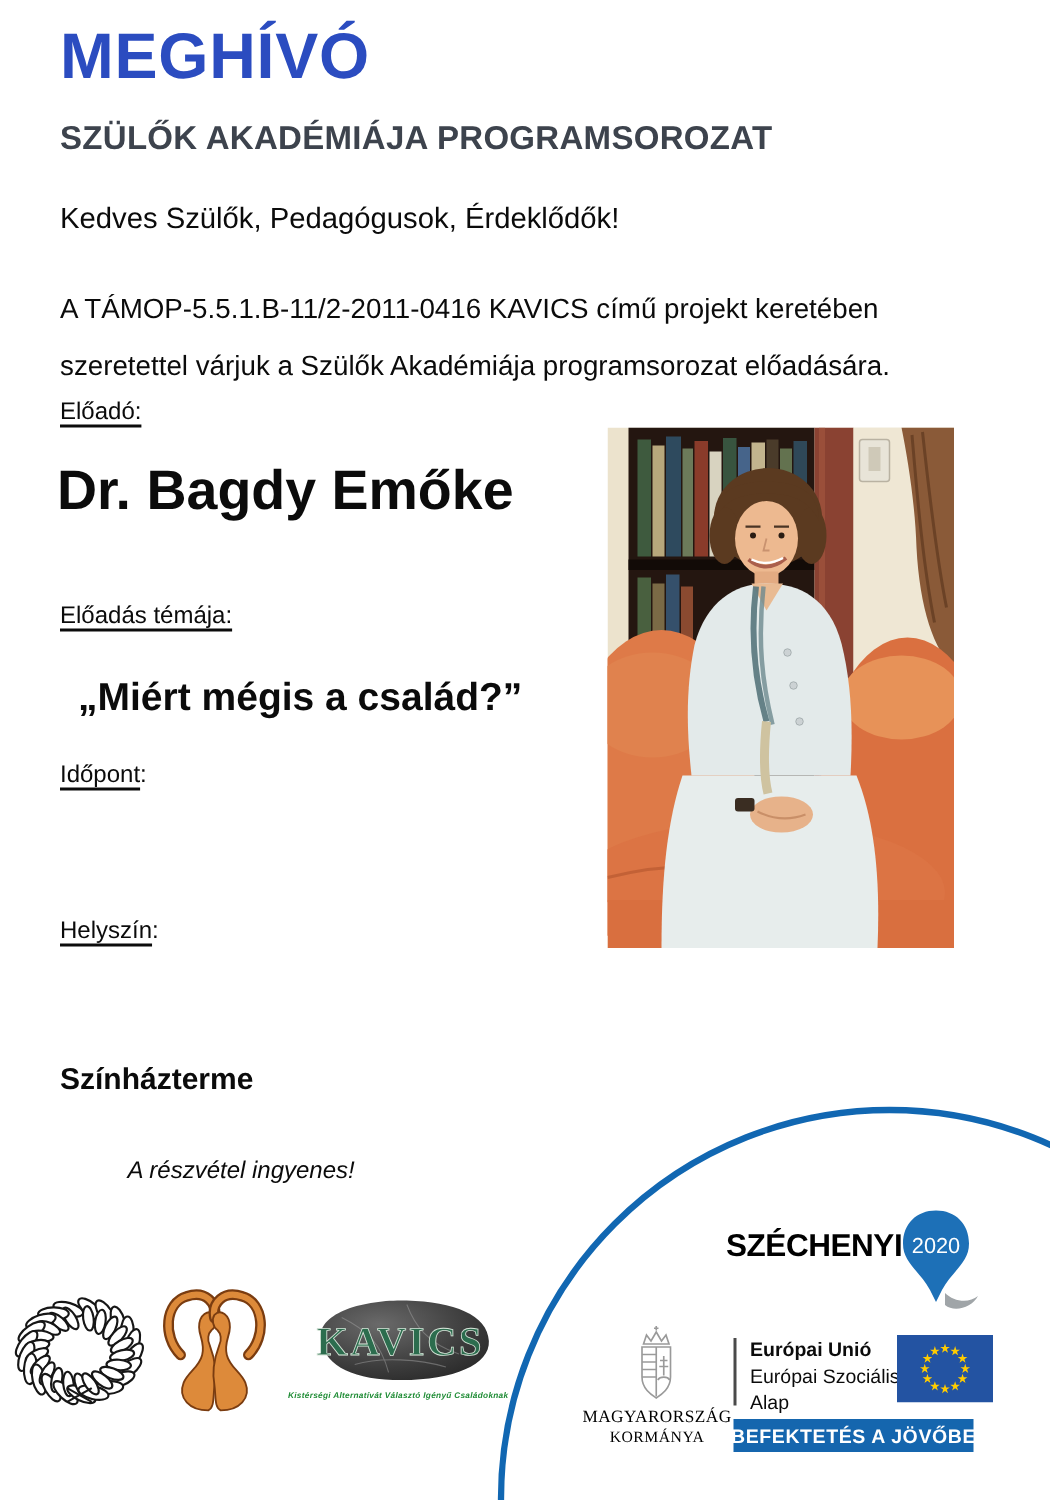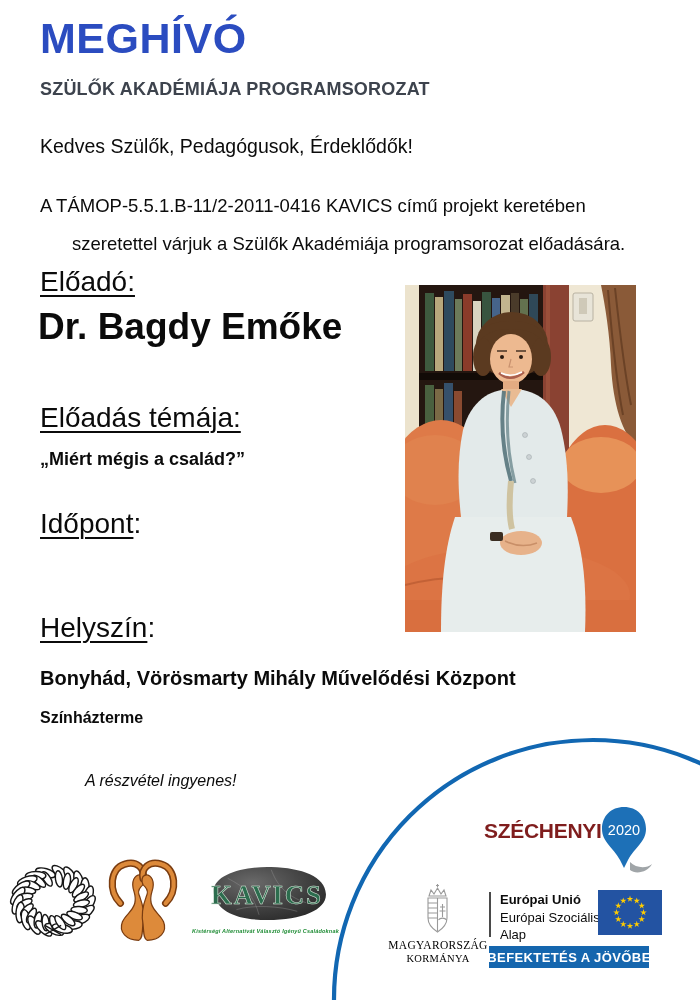--- a/index.html
+++ b/index.html
@@ -2,49 +2,49 @@
 <html lang="hu" style="--title-blue: #2b4cc0; --subtitle-gray: #3d434d; --arc-blue: #1167b2; --pin-blue: #1d70b7; --flag-blue: #2353a2; --star-yellow: #ffcc00; --banner-blue: #1566ae; --kavics-green: #1f8c35; --chair-orange: #dd7a48;"><head>
 <meta charset="utf-8">
 <style>
   html,body{margin:0;padding:0;background:#fff;}
   .page{position:relative;width:700px;height:1000px;background:#fff;overflow:hidden;
         font-family:"Liberation Sans",sans-serif;color:#0b0b0b;}
   .abs{position:absolute;white-space:nowrap;}
   .u{text-decoration:underline;text-underline-offset:4px;text-decoration-thickness:1.6px;}
 
   #title{left:40px;top:14px;font-size:43px;font-weight:bold;color:var(--title-blue,#2b4cc0);letter-spacing:0.5px;}
-  #subtitle{left:40px;top:79px;font-size:18px;font-weight:bold;color:var(--subtitle-gray,#3d434d);letter-spacing:0.2px;}
+  #subtitle{left:40px;top:79px;font-size:22px;font-weight:bold;color:var(--subtitle-gray,#3d434d);letter-spacing:0.2px;}
   #greeting{left:40px;top:135px;font-size:19.5px;}
   #intro1{left:40px;top:195px;font-size:18.5px;}
-  #intro2{left:40px;top:233px;font-size:18.5px;margin-left:32px;}
-  .label{font-size:28px;}
+  #intro2{left:40px;top:233px;font-size:18.5px;}
+  .label{font-size:16px;}
   #label-speaker{left:40px;top:266px;}
   #speaker-name{left:38px;top:306px;font-size:37px;font-weight:bold;}
   #label-topic{left:40px;top:402px;}
-  #topic-value{left:40px;top:449px;font-size:18px;font-weight:bold;}
+  #topic-value{left:52px;top:449px;font-size:26px;font-weight:bold;}
   #label-time{left:40px;top:508px;}
   #time-value{left:46px;top:555px;font-size:22.5px;font-weight:bold;}
   #label-venue{left:40px;top:612px;}
   #venue-line1{left:40px;top:667px;font-size:20px;font-weight:bold;}
-  #venue-line2{left:40px;top:709px;font-size:16px;font-weight:bold;}
+  #venue-line2{left:40px;top:709px;font-size:20px;font-weight:bold;}
   #free-note{left:85px;top:772px;font-size:16px;font-style:italic;}
 
   #photo{left:405px;top:285px;width:231px;height:347px;}
   #photo svg{display:block;width:100%;height:100%;}
 
   #arc-layer{left:0;top:0;width:700px;height:1000px;pointer-events:none;}
 
   #wreath{left:6px;top:860px;width:94px;height:80px;}
   #figures{left:106px;top:856px;width:74px;height:86px;}
   #kavics{left:192px;top:861px;width:148px;text-align:left;}
   #kavics svg{display:block;width:148px;height:66px;}
   #kavics-tagline{margin-top:1px;font-size:5.5px;font-weight:bold;font-style:italic;
                   color:var(--kavics-green,#1f8c35);letter-spacing:0.2px;white-space:nowrap;}
 
-  #szechenyi-text{left:484px;top:819px;font-size:21px;font-weight:800;color:#7f1d1d;letter-spacing:-0.3px;}
+  #szechenyi-text{left:484px;top:819px;font-size:21px;font-weight:800;color:#000000;letter-spacing:-0.3px;}
   #szechenyi-pin{left:600px;top:806px;width:58px;height:72px;}
 
   #gov-arms{left:421px;top:883px;width:33px;height:55px;}
   #gov-text{left:383px;top:938px;width:110px;text-align:center;
             font-family:"Liberation Serif",serif;color:#000000;line-height:14px;}
   #gov-line1{font-size:11.5px;letter-spacing:0.3px;}
   #gov-line2{font-size:10.5px;letter-spacing:0.3px;}
 
   #eu-divider{left:489px;top:892px;width:2px;height:45px;background:#4a4a4a;}
   #eu-text{left:500px;top:891px;font-size:13px;line-height:17.5px;white-space:nowrap;}
@@ -68,21 +68,20 @@
 
   <div class="abs label" id="label-speaker"><span class="u">Előadó:</span><span></span></div>
   <div class="abs" id="speaker-name">Dr. Bagdy Emőke</div>
 
   <div class="abs label" id="label-topic"><span class="u">Előadás témája:</span><span></span></div>
   <div class="abs" id="topic-value">„Miért mégis a család?”</div>
 
   <div class="abs label" id="label-time"><span class="u">Időpont</span><span>:</span></div>
 
   <div class="abs label" id="label-venue"><span class="u">Helyszín</span><span>:</span></div>
-  <div class="abs" id="venue-line1">Bonyhád, Vörösmarty Mihály Művelődési Központ</div>
   <div class="abs" id="venue-line2">Színházterme</div>
 
   <div class="abs" id="free-note">A részvétel ingyenes!</div>
 
   <div class="abs" id="photo">
     <svg viewBox="0 0 231 347" preserveAspectRatio="none">
       <rect width="231" height="347" fill="#ece3cd"></rect>
       <rect x="14" y="0" width="124" height="240" fill="#241610"></rect>
       <g>
         <rect x="20" y="8" width="9" height="78" fill="#3e5a3e"></rect>

